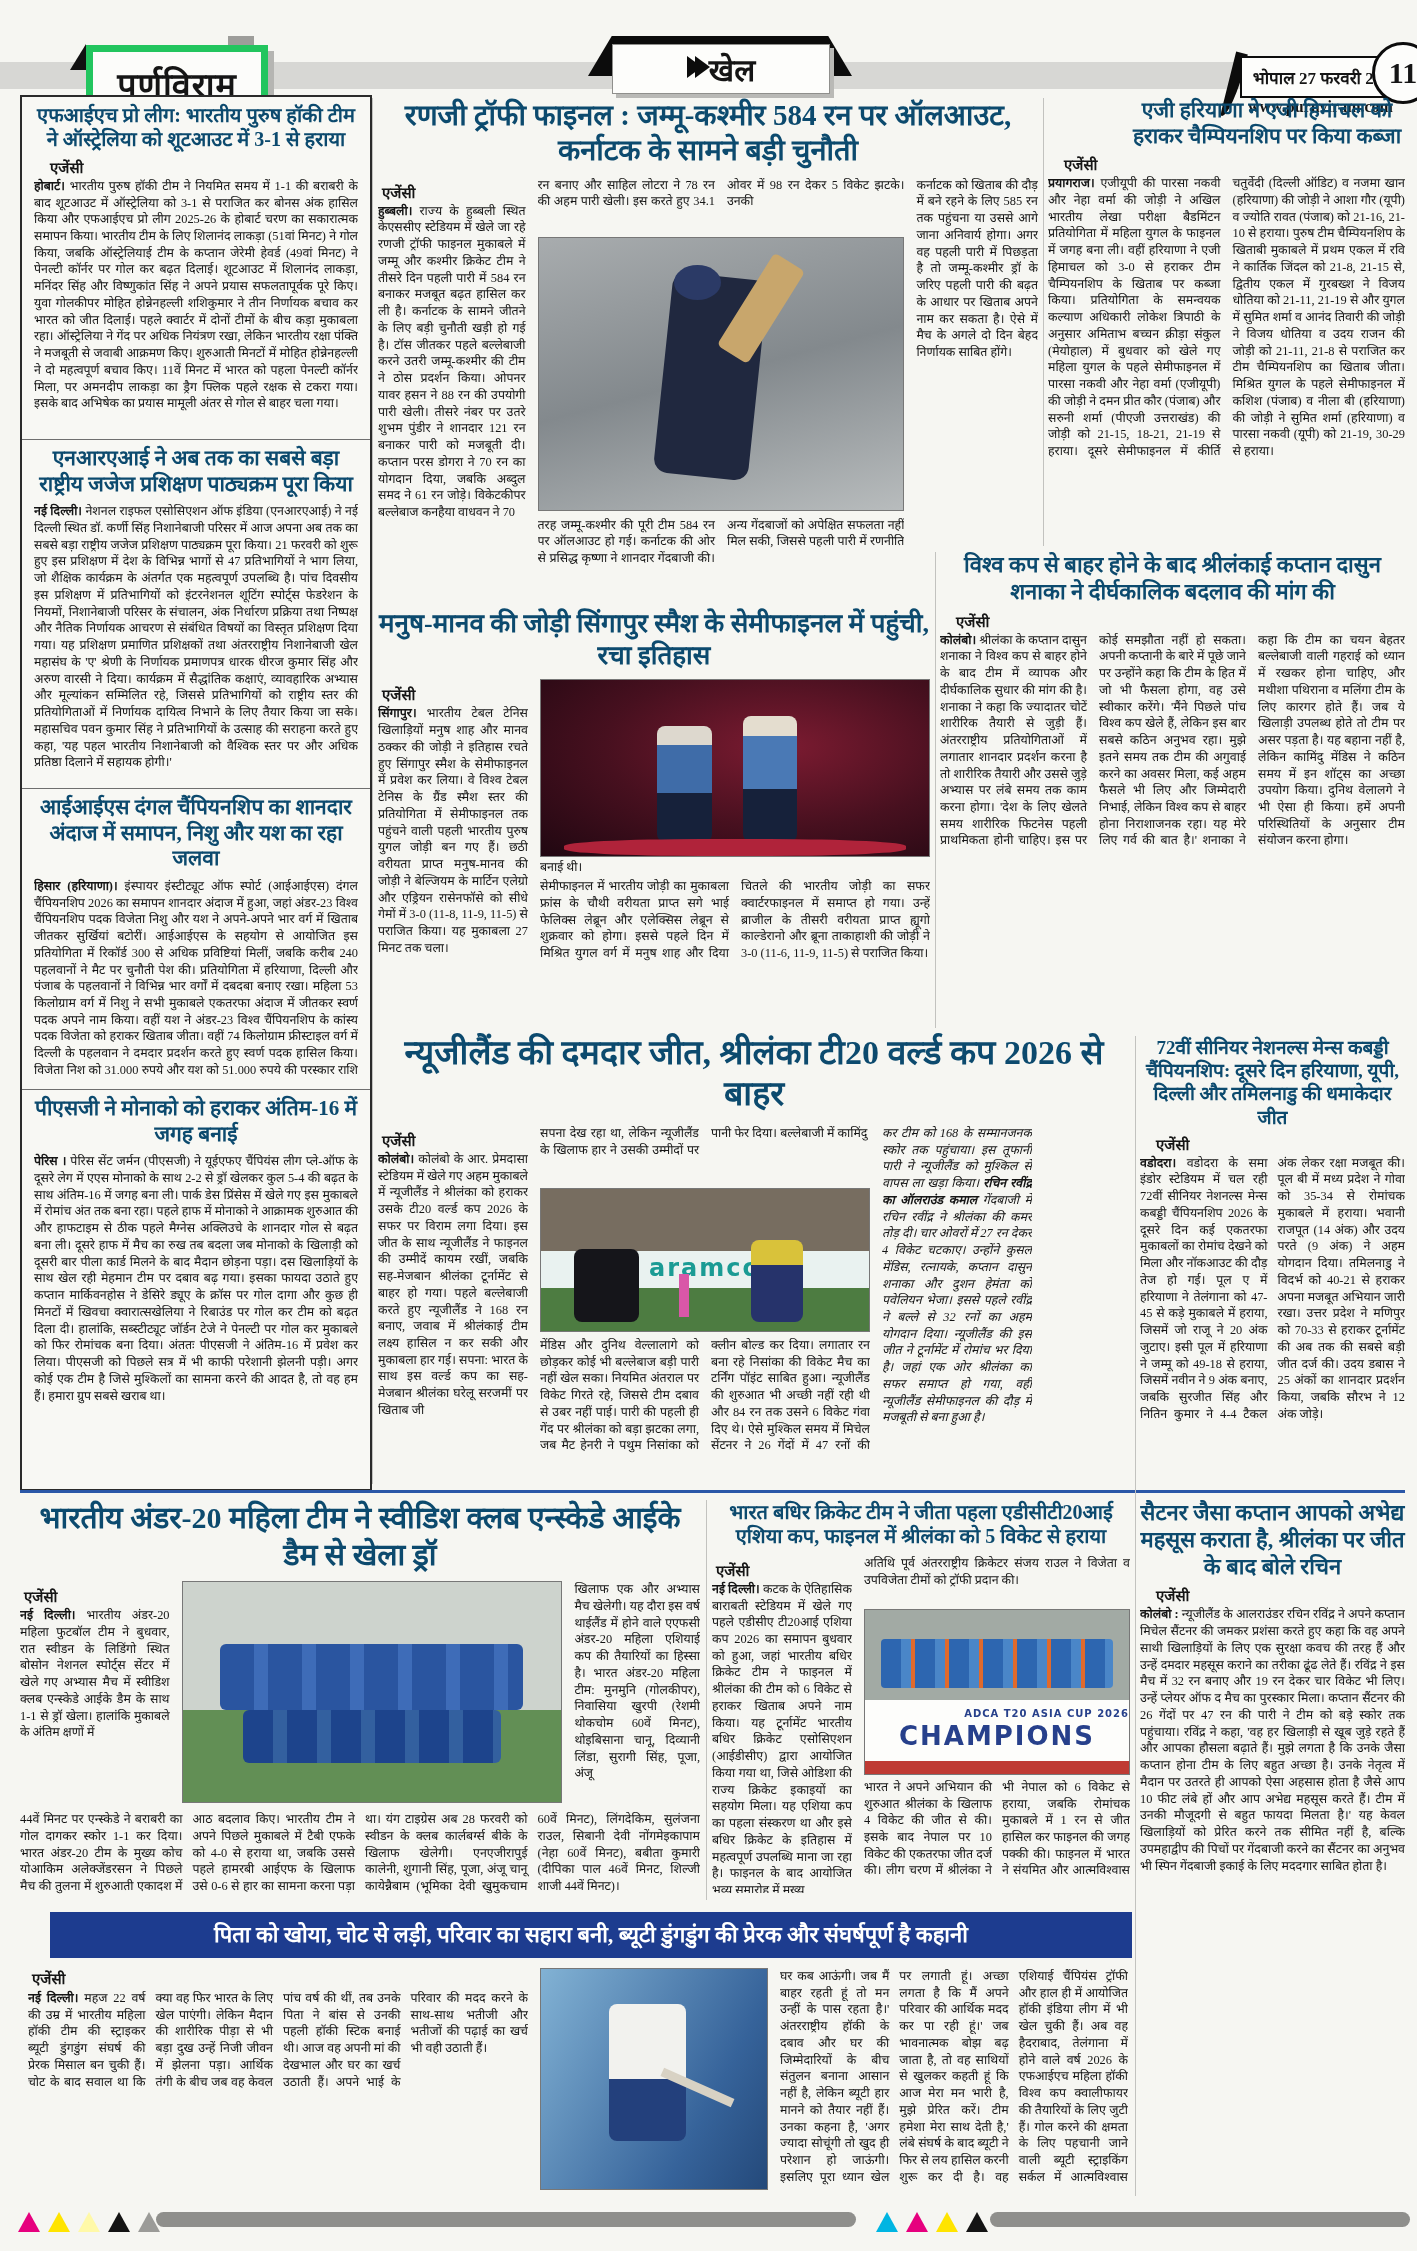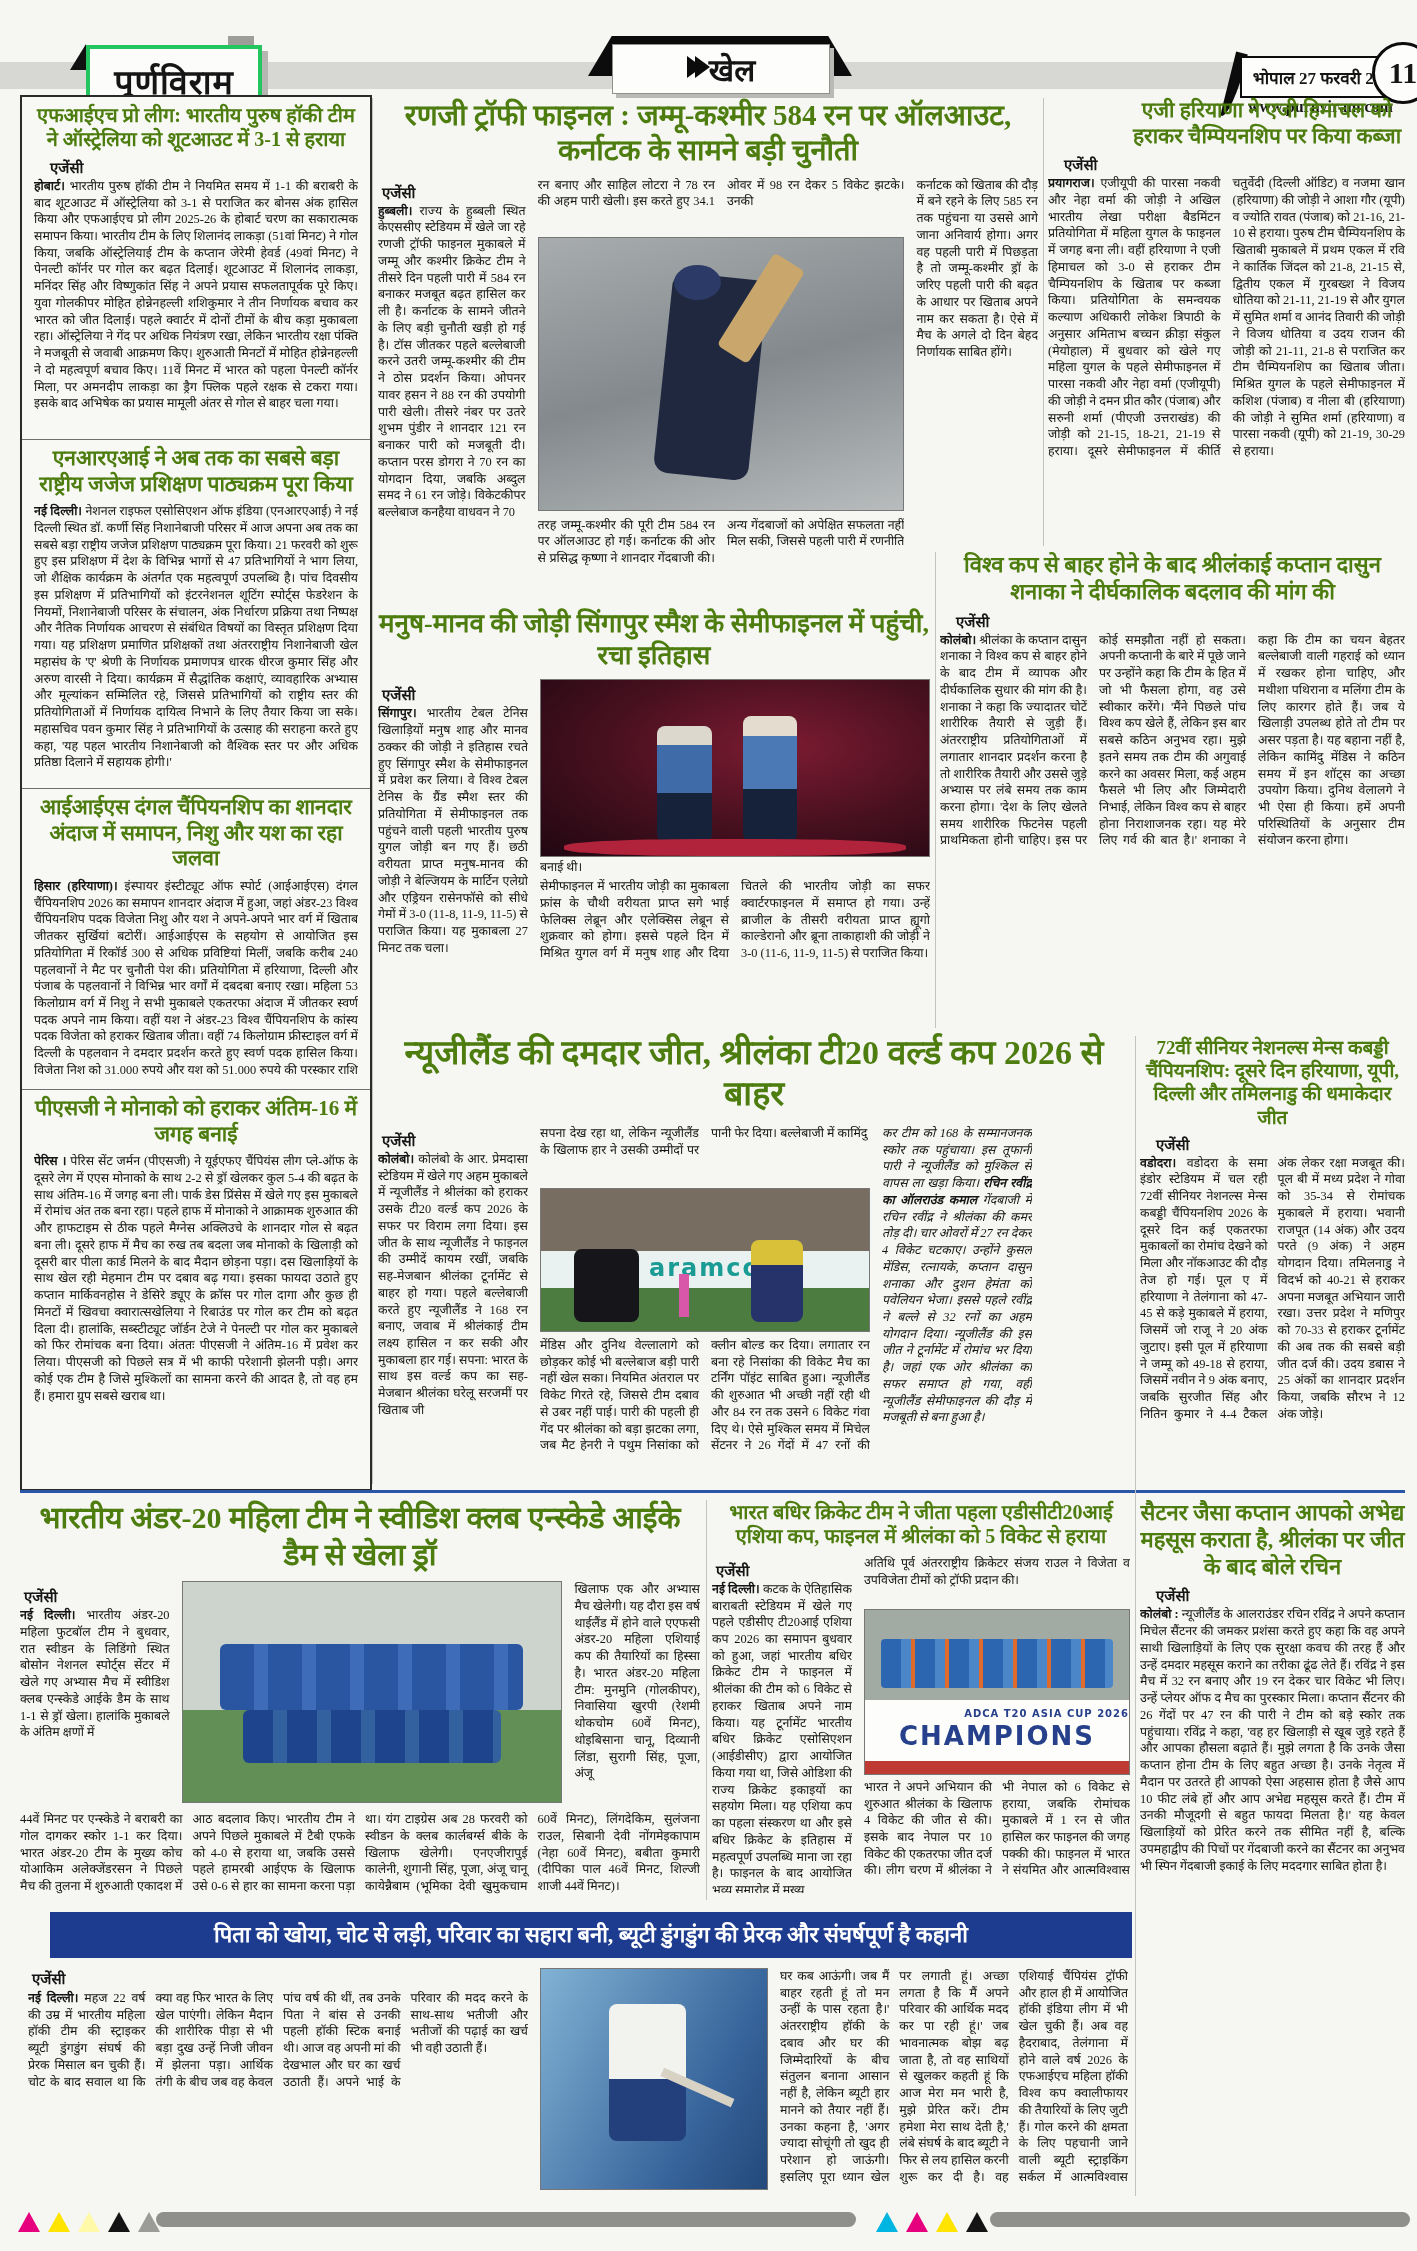--- a/index.html
+++ b/index.html
@@ -2,38 +2,38 @@
 <html><head>
 <meta charset="utf-8">
 <style>
   html,body{margin:0;padding:0;background:#8a8a8a;}
   .page{position:relative;width:1417px;height:2251px;margin:0 auto;background:#f6f6f2;
         font-family:"Liberation Serif","DejaVu Sans",serif;color:#151515;overflow:hidden;}
   .abs{position:absolute;}
   
   .band{position:absolute;left:0;top:62px;width:1417px;height:27px;background:#d7d7d4;}
   .mast{position:absolute;left:86px;top:45px;width:168px;height:64px;background:#fcfcfa;
-        border:4px solid #22c55e;box-shadow:6px 6px 0 #b5b5b2;display:flex;align-items:center;justify-content:center;}
+        border:7px solid #22c55e;box-shadow:6px 6px 0 #b5b5b2;display:flex;align-items:center;justify-content:center;}
   .mast-title{font-size:34px;font-weight:bold;letter-spacing:1px;}
   .mast-tri{position:absolute;left:70px;top:44px;width:0;height:0;border-left:16px solid transparent;border-bottom:26px solid #111;}
   .mast-tab{position:absolute;left:228px;top:36px;width:26px;height:14px;background:#9d9d9a;}
   .khel-black{position:absolute;left:588px;top:36px;width:264px;height:40px;background:#0c0c0c;
         clip-path:polygon(0 100%,9% 0,91% 0,100% 100%);}
   .khel-box{position:absolute;left:612px;top:44px;width:216px;height:48px;background:#fdfdfb;border:1px solid #8f8f8c;
         box-shadow:4px 4px 0 #b9b9b6;display:flex;align-items:center;justify-content:center;gap:6px;}
   .khel-arrow span{display:inline-block;width:0;height:0;border-top:11px solid transparent;border-bottom:11px solid transparent;border-left:15px solid #0c0c0c;margin-right:-7px;}
   .khel-title{font-size:31px;font-weight:bold;}
   .swoosh{position:absolute;left:1228px;top:52px;width:12px;height:66px;background:#0c0c0c;border-radius:0 0 90% 10%;transform:rotate(14deg);}
   .datebox{position:absolute;left:1240px;top:56px;width:168px;height:38px;background:#fdfdfb;border:2px solid #0c0c0c;
         display:flex;align-items:center;justify-content:center;font-size:17px;font-weight:bold;}
   .pgnum{position:absolute;left:1372px;top:42px;width:56px;height:56px;border:3px solid #0c0c0c;border-radius:50%;
         background:#fdfdfb;display:flex;align-items:center;justify-content:center;font-size:30px;font-weight:bold;}
   .siteurl{position:absolute;left:1248px;top:98px;font-size:16px;font-weight:bold;font-family:"Liberation Serif",serif;}
   
-  .hl{font-weight:bold;text-align:center;color:#4d7c0f;line-height:1.22;margin:0;}
+  .hl{font-weight:bold;text-align:center;color:#0c4a6e;line-height:1.22;margin:0;}
   .byline{font-weight:bold;font-size:15px;margin:5px 0 1px 16px;}
   .btxt{font-size:12.4px;line-height:1.35;text-align:justify;margin:0;}
   .btxt b{font-weight:bold;}
   .clip{overflow:hidden;}
   .cols2{column-count:2;column-gap:12px;}
   .cols3{column-count:3;column-gap:12px;}
   .cols4{column-count:4;column-gap:12px;}
   .flexrow{display:flex;gap:12px;}
   .leftbox{position:absolute;left:20px;top:95px;width:348px;height:1392px;border:2px solid #2b2b2b;background:#f8f8f4;}
   .leftbox .sec{padding:6px 12px;overflow:hidden;}

